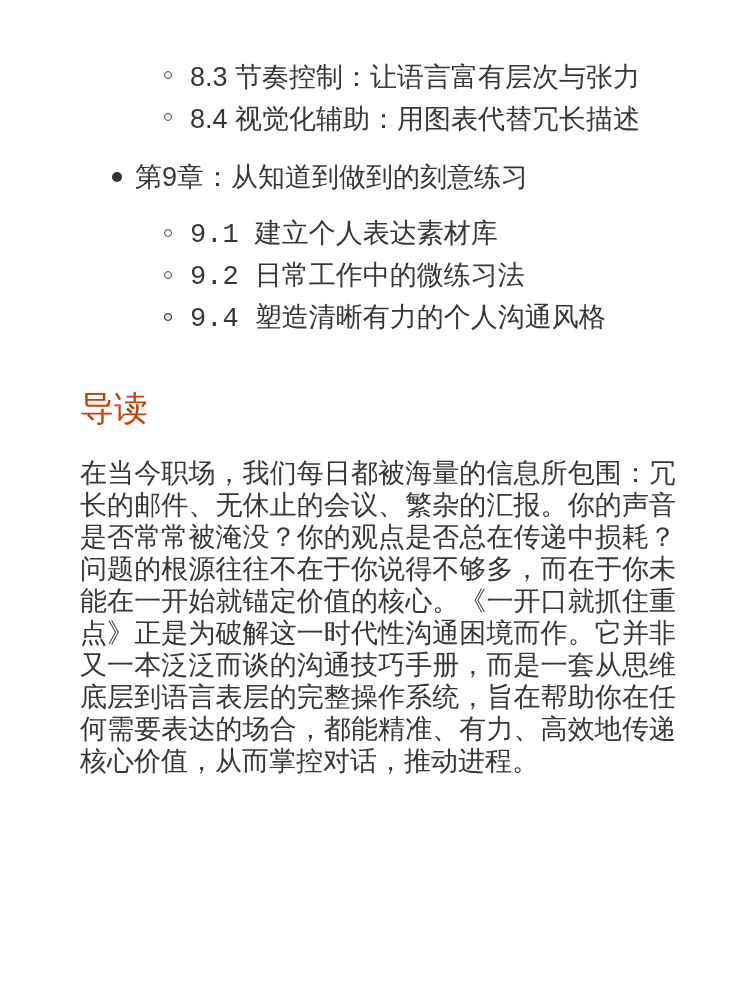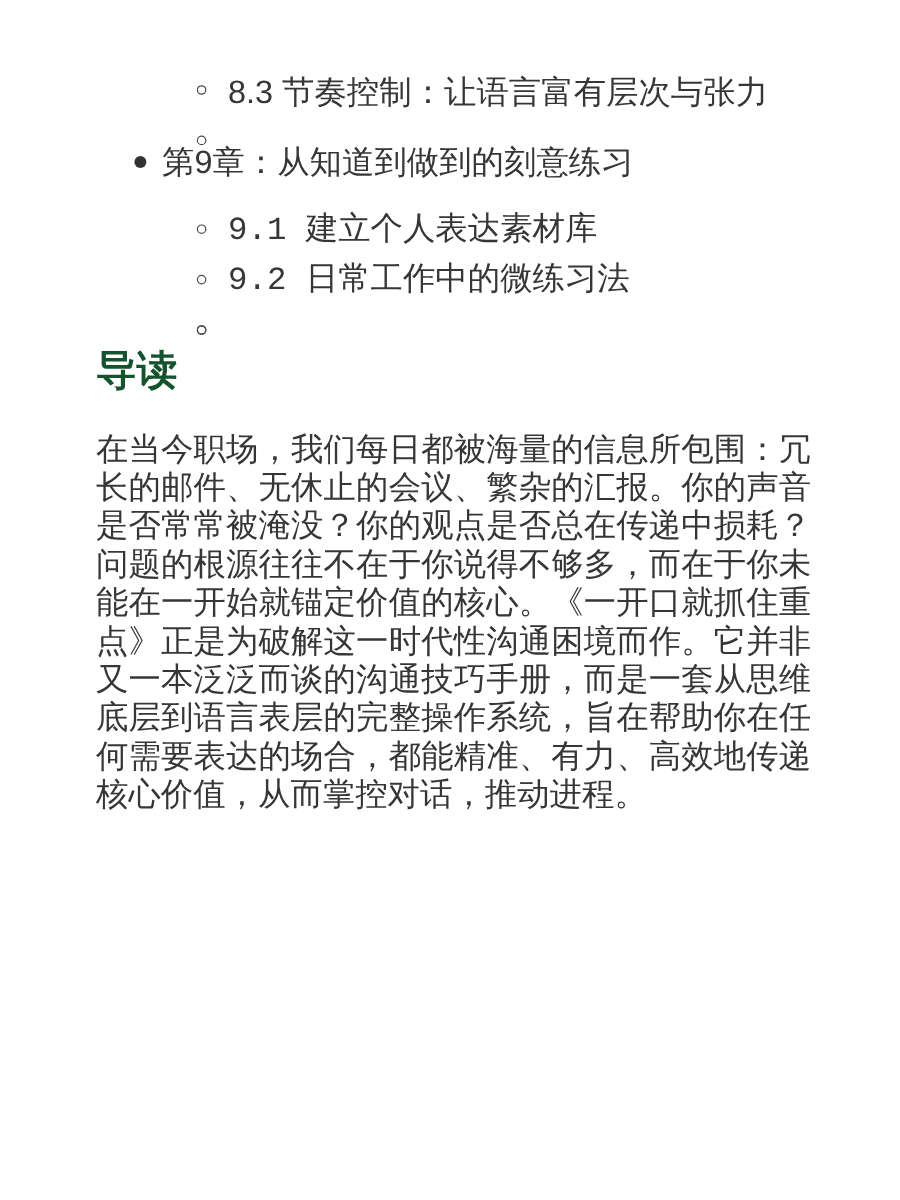--- a/index.html
+++ b/index.html
@@ -36,25 +36,25 @@
     width: 8px; height: 8px;
     border: 1.5px solid #4a4a4a;
     background: transparent;
   }
   .bullet-disc {
     left: -23px; top: 16px;
     width: 10px; height: 10px;
     background: #333333;
   }
   .section-heading {
-    margin: 33px 0 0 0;
+    margin: 48px 0 0 0;
     font-size: 34px;
     line-height: 41px;
-    font-weight: 700;
-    color: #14532d;
+    font-weight: 400;
+    color: #c2410c;
   }
   .body-paragraph {
     margin: 28px 0 12px 0;
     width: 596px;
     font-size: 27px;
     line-height: 32px;
     text-align: justify;
     color: #363636;
   }
   .page-footer {
@@ -77,20 +77,21 @@
 
     <div class="toc">
 
       <ul class="toc-sublist-ch8">
         <li>
           <span class="bullet bullet-ring"></span>
           <span>8.3 节奏控制：让语言富有层次与张力</span>
         </li>
         <li>
           <span class="bullet bullet-ring"></span>
+          <span>8.4 视觉化辅助：用图表代替冗长描述</span>
         </li>
       </ul>
 
       <ul class="toc-chapters">
         <li>
           <span class="bullet bullet-disc"></span>
           <span>第9章：从知道到做到的刻意练习</span>
           <ul class="toc-sublist-ch9">
             <li>
               <span class="bullet bullet-ring"></span>
@@ -98,20 +99,21 @@
             </li>
             <li>
               <span class="bullet bullet-ring"></span>
               <span>9.2 日常工作中的微练习法</span>
             </li>
             <li>
               <span class="bullet bullet-ring"></span>
             </li>
             <li>
               <span class="bullet bullet-ring"></span>
+              <span>9.4 塑造清晰有力的个人沟通风格</span>
             </li>
           </ul>
         </li>
       </ul>
 
     </div>
 
     <h2 class="section-heading">导读</h2>
 
     <p class="body-paragraph">在当今职场，我们每日都被海量的信息所包围：冗长的邮件、无休止的会议、繁杂的汇报。你的声音是否常常被淹没？你的观点是否总在传递中损耗？问题的根源往往不在于你说得不够多，而在于你未能在一开始就锚定价值的核心。《一开口就抓住重点》正是为破解这一时代性沟通困境而作。它并非又一本泛泛而谈的沟通技巧手册，而是一套从思维底层到语言表层的完整操作系统，旨在帮助你在任何需要表达的场合，都能精准、有力、高效地传递核心价值，从而掌控对话，推动进程。</p>

